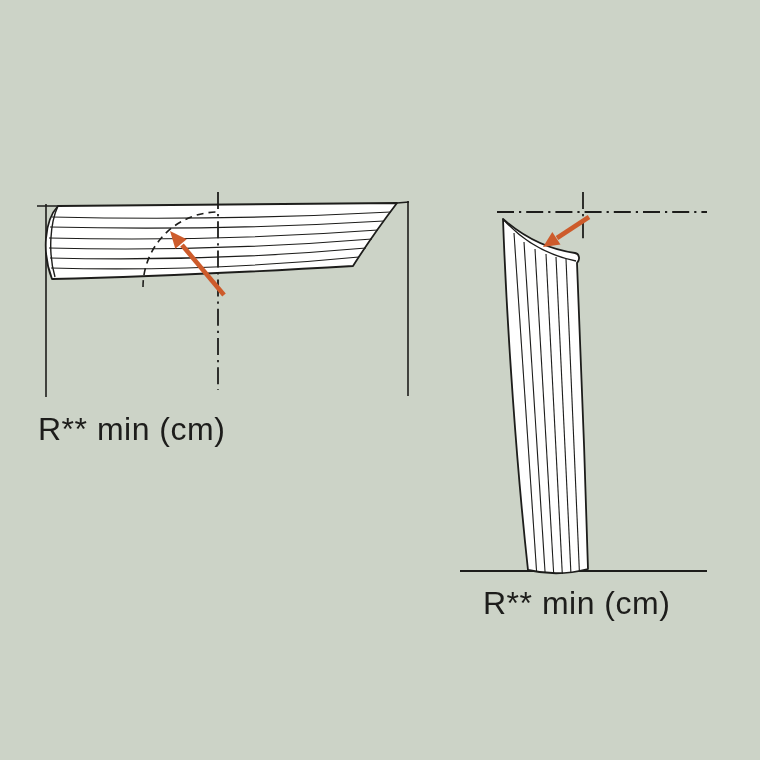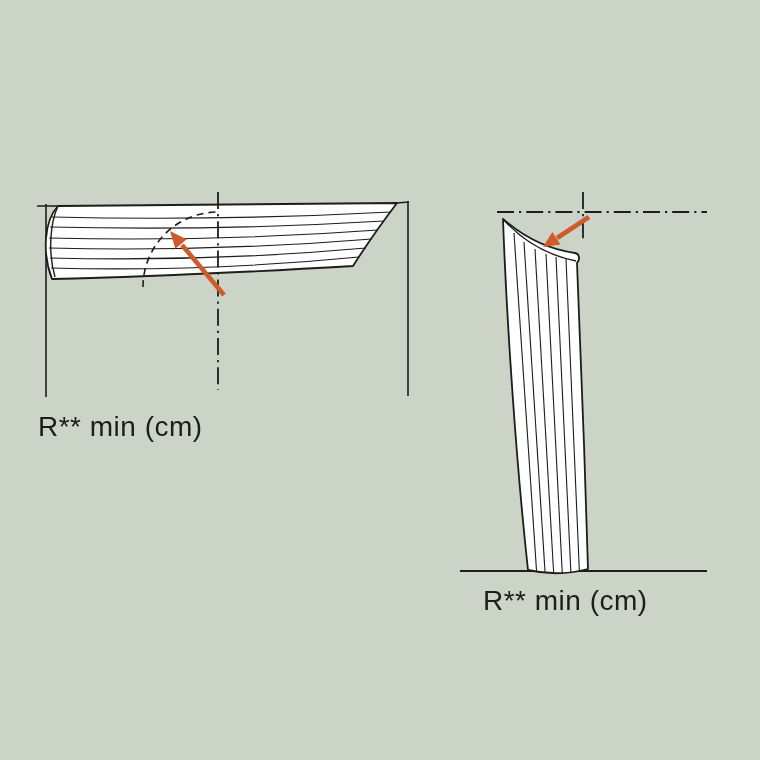--- a/index.html
+++ b/index.html
@@ -14,21 +14,21 @@
   .ref{stroke:var(--line);stroke-width:1.6;fill:none;stroke-linecap:butt;}
   .cline{stroke:var(--line);stroke-width:1.8;fill:none;stroke-dasharray:17 5 2.2 5;}
   .dashed{stroke:var(--line);stroke-width:1.6;fill:none;stroke-dasharray:7 5;}
   .panel{fill:var(--panel-fill);stroke:var(--line);stroke-width:1.8;stroke-linejoin:round;}
   .slat{stroke:var(--line);stroke-width:1.1;fill:none;}
   .rim{stroke:var(--line);stroke-width:1.4;fill:none;}
   .baseline{stroke:var(--line);stroke-width:2.2;}
   .arrow-line{stroke:var(--arrow);stroke-width:4.6;}
   .arrow-head{fill:var(--arrow);stroke:none;}
   .fig-label{
-    position:absolute;font-size:28px;line-height:1.1;
+    position:absolute;font-size:32px;line-height:1.1;
     color:var(--text);letter-spacing:0.5px;white-space:nowrap;
   }
   .fig-label.left{left:38px;top:412px;}
   .fig-label.right{left:483px;top:586px;}
 </style>
 </head>
 <body>
 
 <div class="canvas">
 

